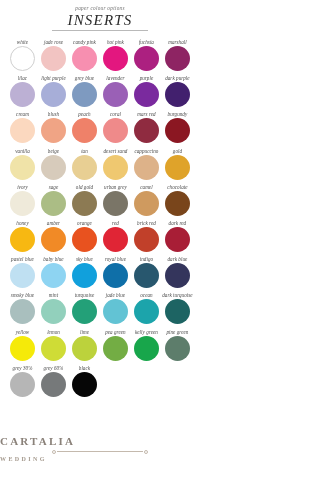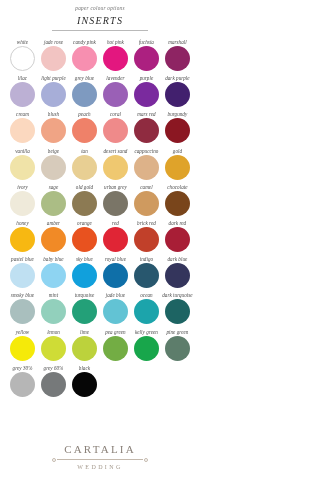--- a/index.html
+++ b/index.html
@@ -27,21 +27,21 @@
     font-family: "Liberation Serif", serif;
     font-style: italic;
     font-size: 5.2px;
     letter-spacing: 0.3px;
     color: #6f6f6f;
     line-height: 7px;
   }
   .header-title {
     font-family: "Liberation Serif", serif;
     font-style: italic;
-    font-size: 10px;
+    font-size: 15px;
     letter-spacing: 1.2px;
     color: #2b2b2b;
     line-height: 17px;
     margin-top: 0px;
   }
   .header-rule {
     width: 96px;
     height: 1px;
     background: #b9b9b9;
     margin: 1px auto 0 auto;
@@ -95,22 +95,22 @@
   }
   .sw-circle.outlined {
     border: 1px solid #cfcfcf;
   }
 
   
   .footer {
     position: absolute;
     left: 0;
     right: 0;
-    bottom: 6px;
-    text-align: center;
+    bottom: 14px;
+    font-weight: bold;
   }
   .footer-brand {
     font-family: "Liberation Serif", serif;
     font-size: 11px;
     letter-spacing: 2.2px;
     color: #8a8179;
     line-height: 13px;
   }
   .footer-divider {
     position: relative;

